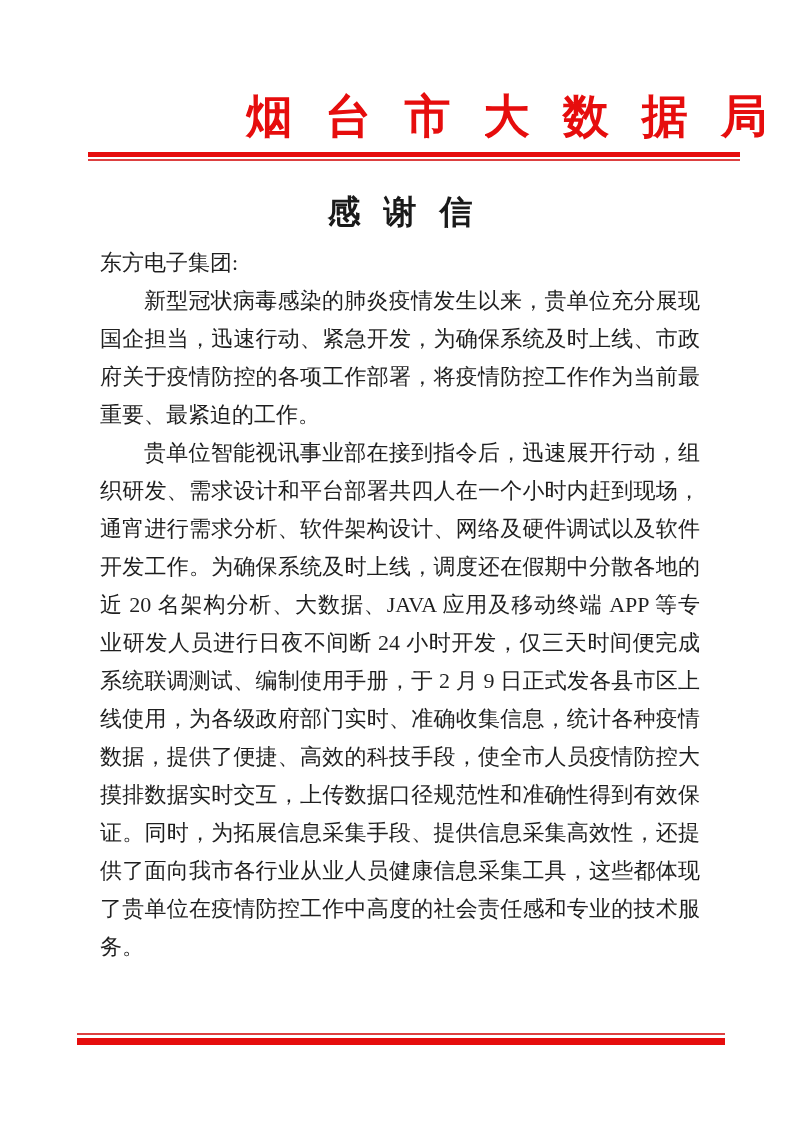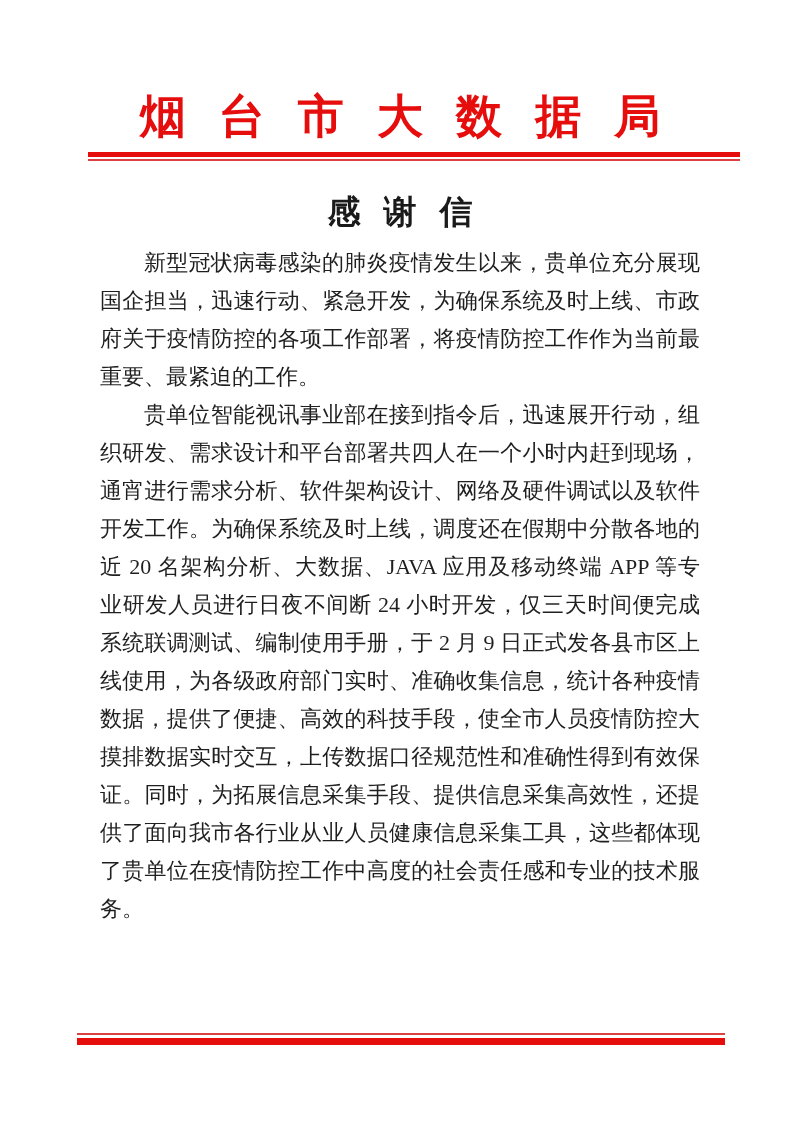--- a/index.html
+++ b/index.html
@@ -15,21 +15,21 @@
     font-family: "Liberation Serif", "DejaVu Serif", serif;
     overflow: hidden;
     margin: 0 auto;
   }
   
   .agency-title {
     position: absolute;
     top: 86px;
     left: 0;
     width: 100%;
-    text-align: center;
+    text-align: right;
     color: #e60d0d;
     font-size: 46px;
     font-weight: bold;
     letter-spacing: 0.72em;
     padding-left: 0.72em;
     box-sizing: border-box;
     white-space: nowrap;
   }
   
   .rule-top {
@@ -113,20 +113,21 @@
 
   <div class="rule-top">
     <div class="thick"></div>
     <div class="gap"></div>
     <div class="thin"></div>
   </div>
 
   <div class="letter-title">感谢信</div>
 
   <div class="letter-body">
+    <p class="salutation">东方电子集团:</p>
     <p class="para">新型冠状病毒感染的肺炎疫情发生以来，贵单位充分展现国企担当，迅速行动、紧急开发，为确保系统及时上线、市政府关于疫情防控的各项工作部署，将疫情防控工作作为当前最重要、最紧迫的工作。</p>
     <p class="para">贵单位智能视讯事业部在接到指令后，迅速展开行动，组织研发、需求设计和平台部署共四人在一个小时内赶到现场，通宵进行需求分析、软件架构设计、网络及硬件调试以及软件开发工作。为确保系统及时上线，调度还在假期中分散各地的近 20 名架构分析、大数据、JAVA 应用及移动终端 APP 等专业研发人员进行日夜不间断 24 小时开发，仅三天时间便完成系统联调测试、编制使用手册，于 2 月 9 日正式发各县市区上线使用，为各级政府部门实时、准确收集信息，统计各种疫情数据，提供了便捷、高效的科技手段，使全市人员疫情防控大摸排数据实时交互，上传数据口径规范性和准确性得到有效保证。同时，为拓展信息采集手段、提供信息采集高效性，还提供了面向我市各行业从业人员健康信息采集工具，这些都体现了贵单位在疫情防控工作中高度的社会责任感和专业的技术服务。</p>
   </div>
 
   <div class="rule-bottom">
     <div class="thin"></div>
     <div class="gap"></div>
     <div class="thick"></div>
   </div>
 

